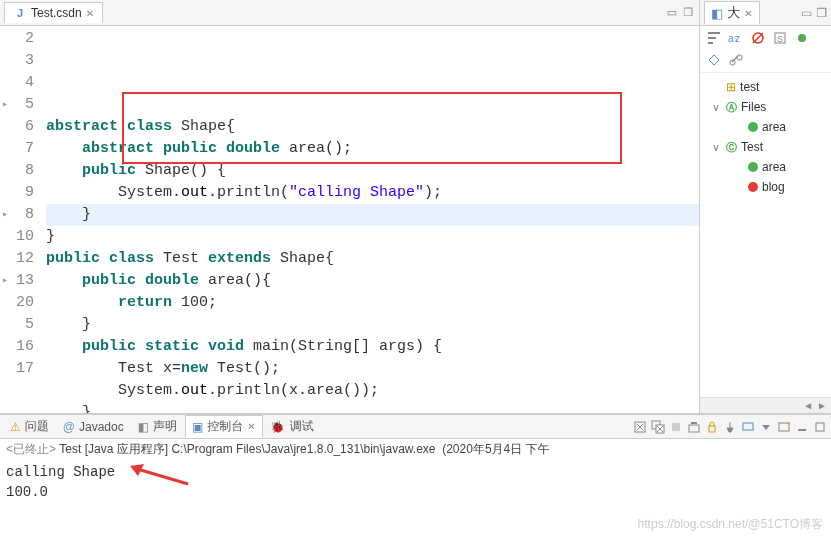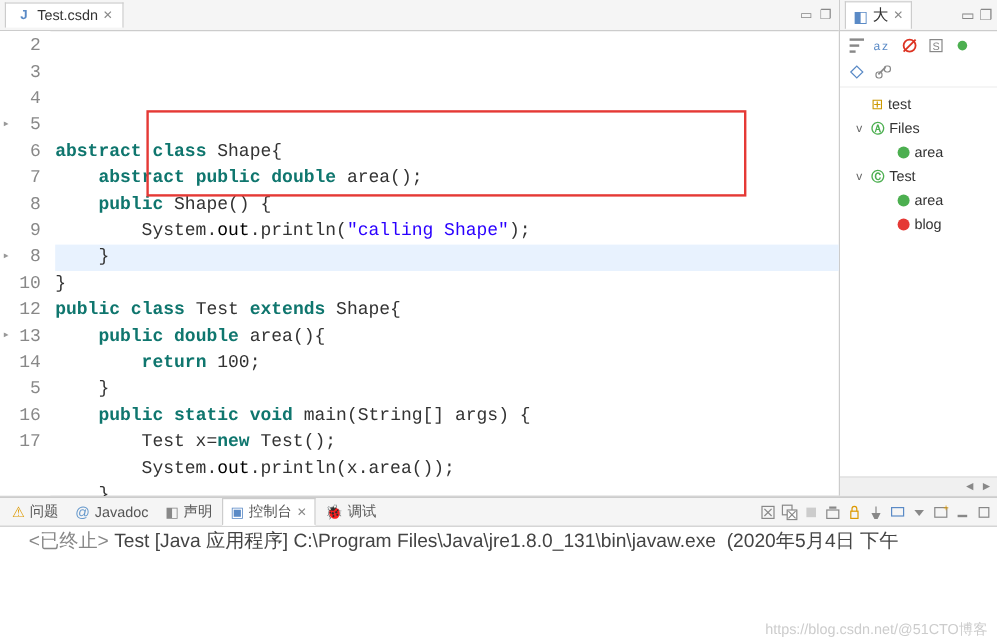--- a/index.html
+++ b/index.html
@@ -38,21 +38,21 @@
 .bullet { width:10px; height:10px; border-radius:50%; display:inline-block; }
 .bullet.g { background:#4caf50; }
 .bullet.r { background:#e53935; }
 .cls-icon { color:#4caf50; font-weight:bold; font-size:11px; }
 .console-pane { height: calc(537px - 414px); display: flex; flex-direction: column; border-top: 1px solid #ccc; }
 .con-tabbar { height: 24px; display: flex; align-items: center; gap: 2px; padding: 0 4px; background: #f5f5f5; border-bottom: 1px solid #ccc; font-size: 12px; position:relative;}
 .con-tab { display: flex; align-items: center; gap: 4px; padding: 2px 6px; color: #555; }
 .con-tab.active { background:#fff; border:1px solid #ccc; border-bottom:1px solid #fff; }
 .con-toolbar { position:absolute; right:4px; display:flex; gap:4px; }
 .con-toolbar .cicon { width:14px; height:14px; }
-.con-header { padding: 2px 24px; font-size: 16px; color: #444; white-space:nowrap; overflow:hidden;}
+.con-header { padding: 2px 6px; font-size: 12px; color: #444; white-space:nowrap; overflow:hidden;}
 .con-header .term { color: #888; }
 .con-body { font-family: Consolas, "Courier New", monospace; font-size: 14px; padding: 2px 6px; line-height: 20px; position:relative;}
 .arrow { position:absolute; left:130px; top:4px; width:60px; height:24px; }
 .watermark { position:absolute; right:8px; bottom:4px; color:#ccc; font-size:12px;}
 .hscroll { height:16px; background:#f0f0f0; border-top:1px solid #ddd; display:flex; justify-content:flex-end; align-items:center; padding-right:4px;}
 .hscroll span { color:#888; font-size:10px; margin-left:4px;}
 </style>
 </head>
 <body>
 
@@ -76,21 +76,21 @@
           <div class="ln">4</div>
           <div class="ln tri">5</div>
           <div class="ln">6</div>
           <div class="ln">7</div>
           <div class="ln">8</div>
           <div class="ln">9</div>
           <div class="ln tri">8</div>
           <div class="ln">10</div>
           <div class="ln">12</div>
           <div class="ln tri">13</div>
-          <div class="ln">14</div>
+          <div class="ln">20</div>
           <div class="ln">5</div>
           <div class="ln">16</div>
           <div class="ln">17</div>
         </div>
       <div class="code" id="code">
         <div class="redbox" id="redbox" style="top: 66px; left: 80px; width: 500px; height: 72px;"></div>
       <div class="line">&nbsp;</div><div class="line"><span class="kw">abstract</span> <span class="kw">class</span> Shape{</div><div class="line">    <span class="kw">abstract</span> <span class="kw">public</span> <span class="kw">double</span> area();</div><div class="line">    <span class="kw">public</span> Shape() {</div><div class="line">        System.<span class="fld">out</span>.println(<span class="str">"calling Shape"</span>);</div><div class="line hl">    }</div><div class="line">}</div><div class="line"><span class="kw">public</span> <span class="kw">class</span> Test <span class="kw">extends</span> Shape{</div><div class="line">    <span class="kw">public</span> <span class="kw">double</span> area(){</div><div class="line">        <span class="kw">return</span> 100;</div><div class="line">    }</div><div class="line">    <span class="kw">public</span> <span class="kw">static</span> <span class="kw">void</span> main(String[] args) {</div><div class="line">        Test x=<span class="kw">new</span> Test();</div><div class="line">        System.<span class="fld">out</span>.println(x.area());</div><div class="line">    }</div></div>
     </div>
   </div>
 
@@ -241,15 +241,23 @@
       <svg class="cicon">
           <rect x="3" y="3" width="8" height="8" fill="none" stroke="#888"></rect>
         </svg>
     </div>
   </div>
   <div class="con-header">
     <span class="term">&lt;已终止&gt;</span>
     <span>Test [Java 应用程序] C:\Program Files\Java\jre1.8.0_131\bin\javaw.exe</span>
     &nbsp;<span>(2020年5月4日 下午</span>
   </div>
+  <div class="con-body">
+    <div>calling Shape</div>
+    <div>100.0</div>
+    <svg class="arrow">
+        <line x1="58" y1="20" x2="4" y2="4" stroke="#e53935" stroke-width="3"></line>
+        <polygon points="0,2 14,0 8,12" fill="#e53935"></polygon>
+      </svg>
+  </div>
 </div>
 
 <div class="watermark">https://blog.csdn.net/@51CTO博客</div>
 
 </body></html>

